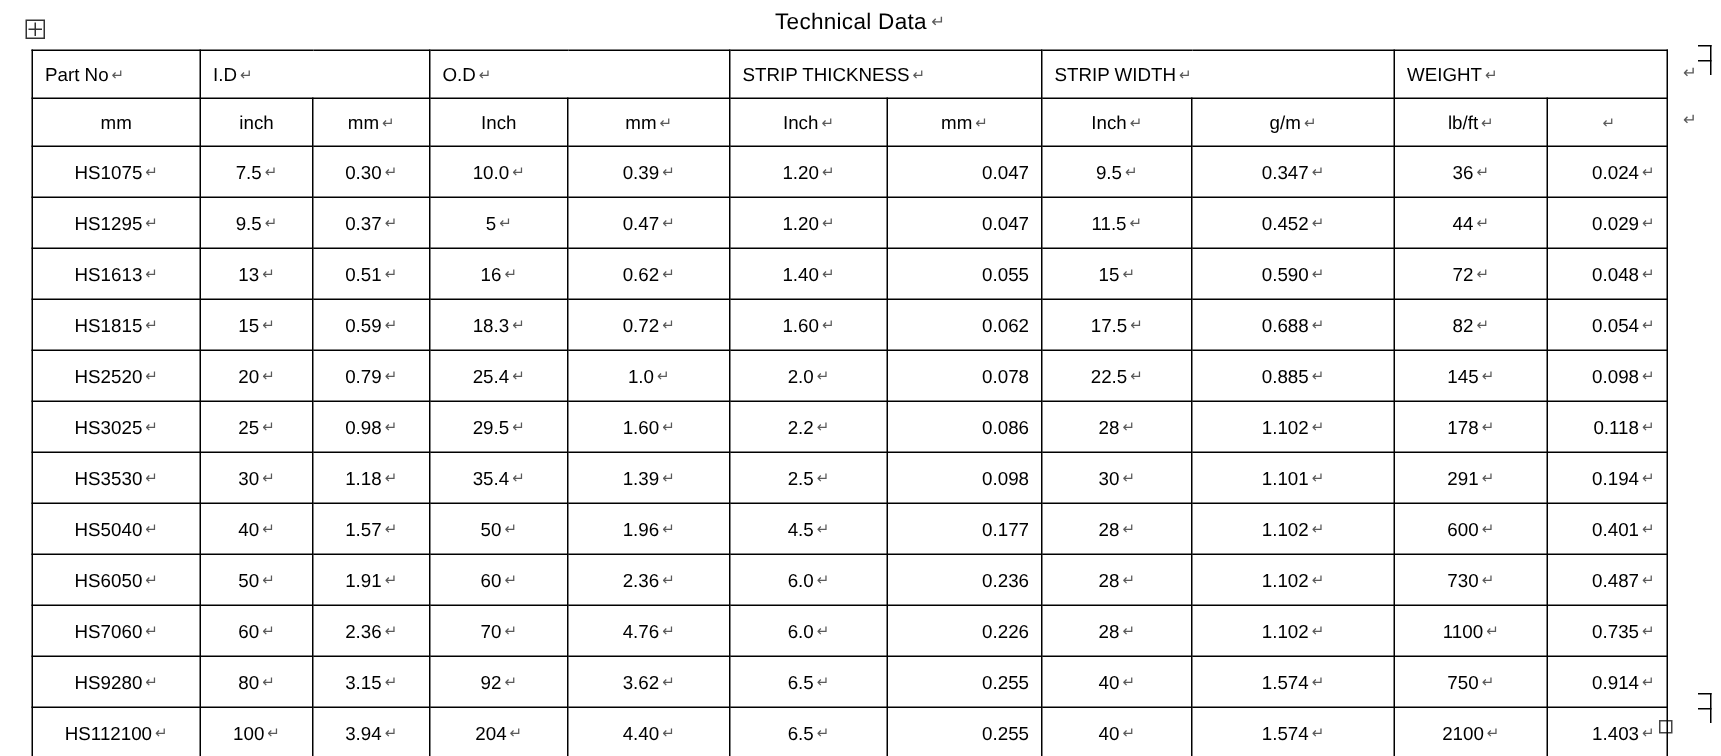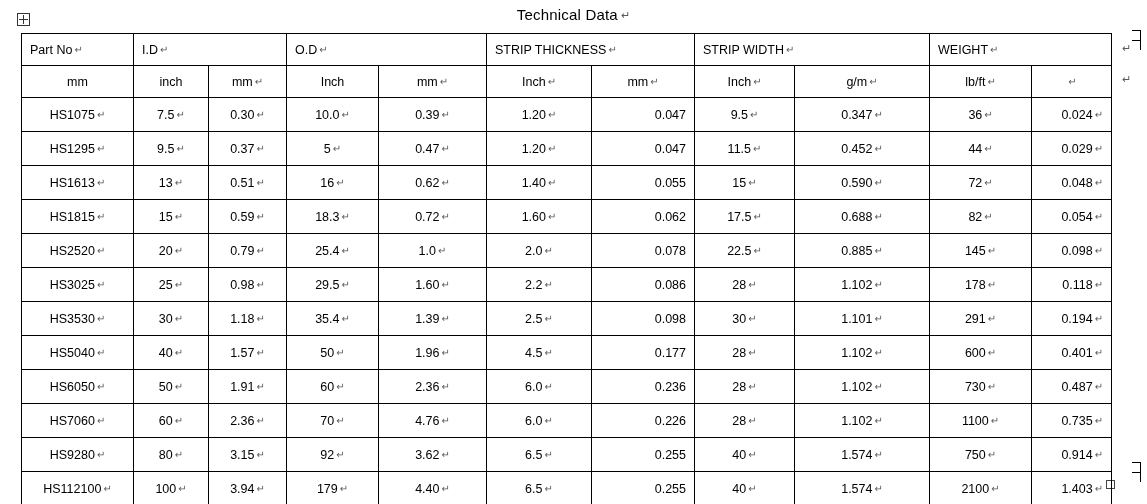--- a/index.html
+++ b/index.html
@@ -375,21 +375,21 @@
           <td class="c-right"><span>0.255</span></td>
           <td class="c-center"><span>40</span><span class="mk">↵</span></td>
           <td class="c-center"><span>1.574</span><span class="mk">↵</span></td>
           <td class="c-center"><span>750</span><span class="mk">↵</span></td>
           <td class="c-right"><span>0.914</span><span class="mk">↵</span></td>
         </tr>
         <tr class="data-row">
           <td class="c-center"><span>HS112100</span><span class="mk">↵</span></td>
           <td class="c-center"><span>100</span><span class="mk">↵</span></td>
           <td class="c-center"><span>3.94</span><span class="mk">↵</span></td>
-          <td class="c-center"><span>179</span><span class="mk">↵</span></td>
+          <td class="c-center"><span>204</span><span class="mk">↵</span></td>
           <td class="c-center"><span>4.40</span><span class="mk">↵</span></td>
           <td class="c-center"><span>6.5</span><span class="mk">↵</span></td>
           <td class="c-right"><span>0.255</span></td>
           <td class="c-center"><span>40</span><span class="mk">↵</span></td>
           <td class="c-center"><span>1.574</span><span class="mk">↵</span></td>
           <td class="c-center"><span>2100</span><span class="mk">↵</span></td>
           <td class="c-right"><span>1.403</span><span class="mk">↵</span></td>
         </tr>
       </tbody>
   </table>

